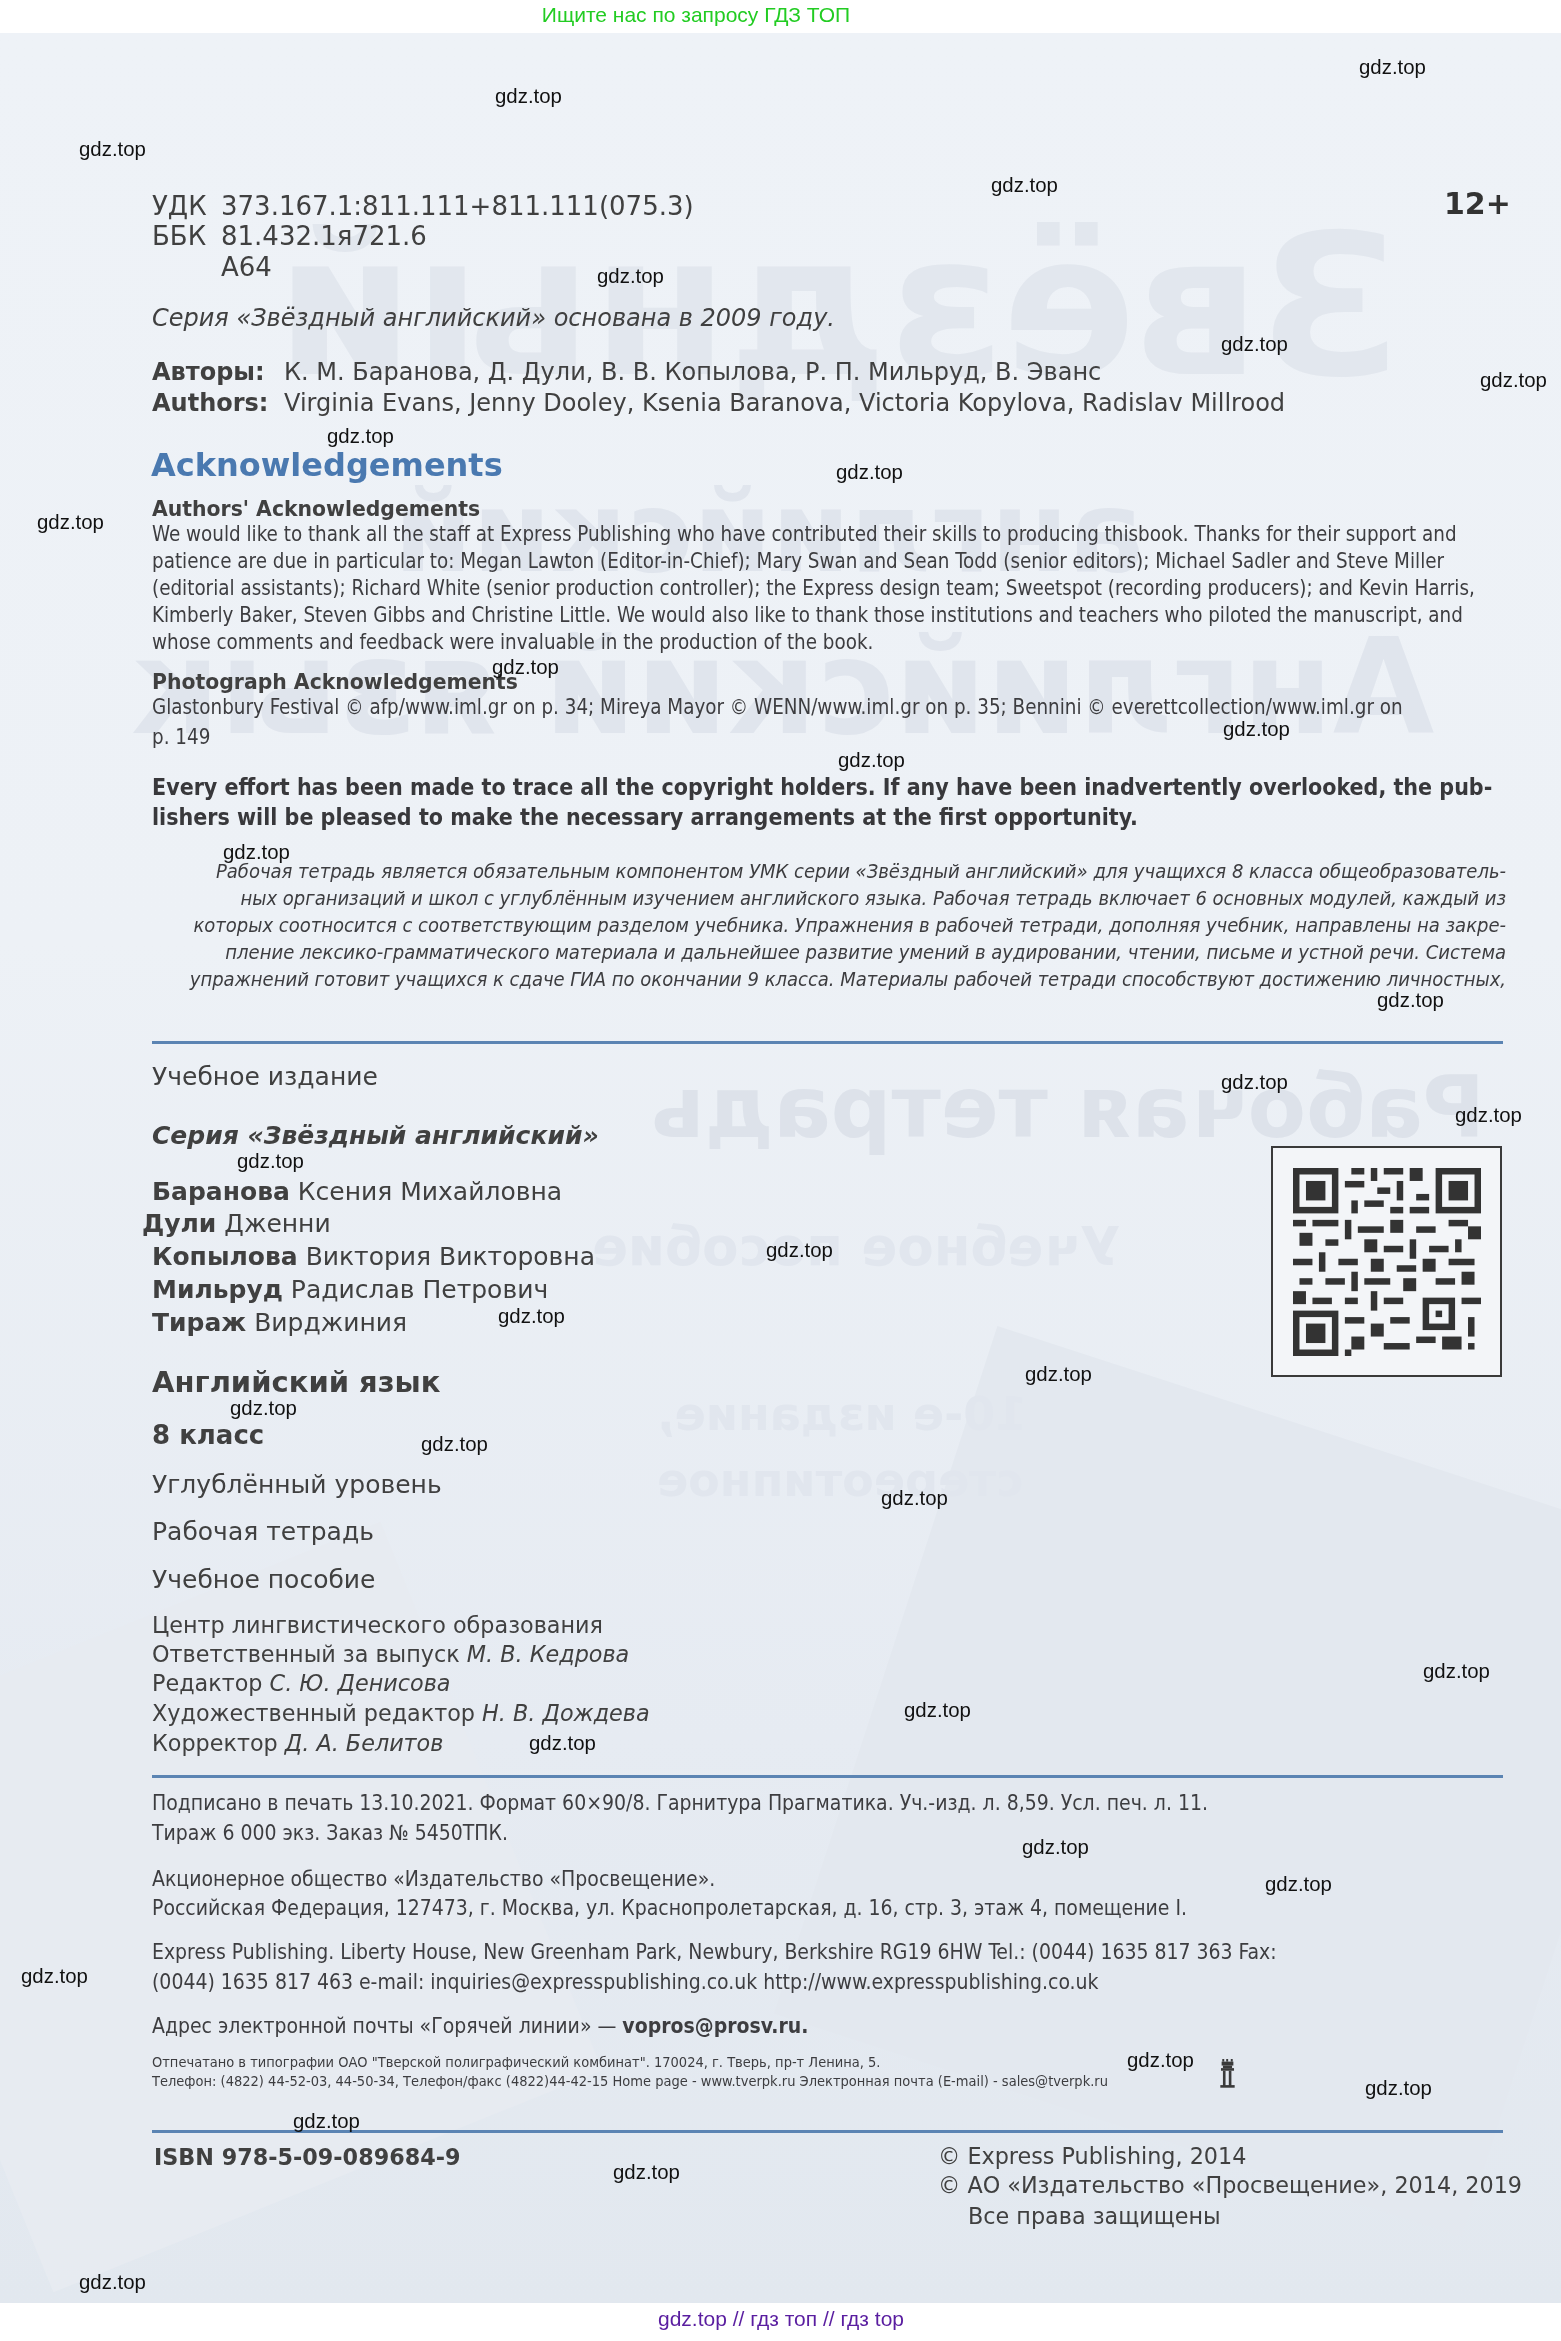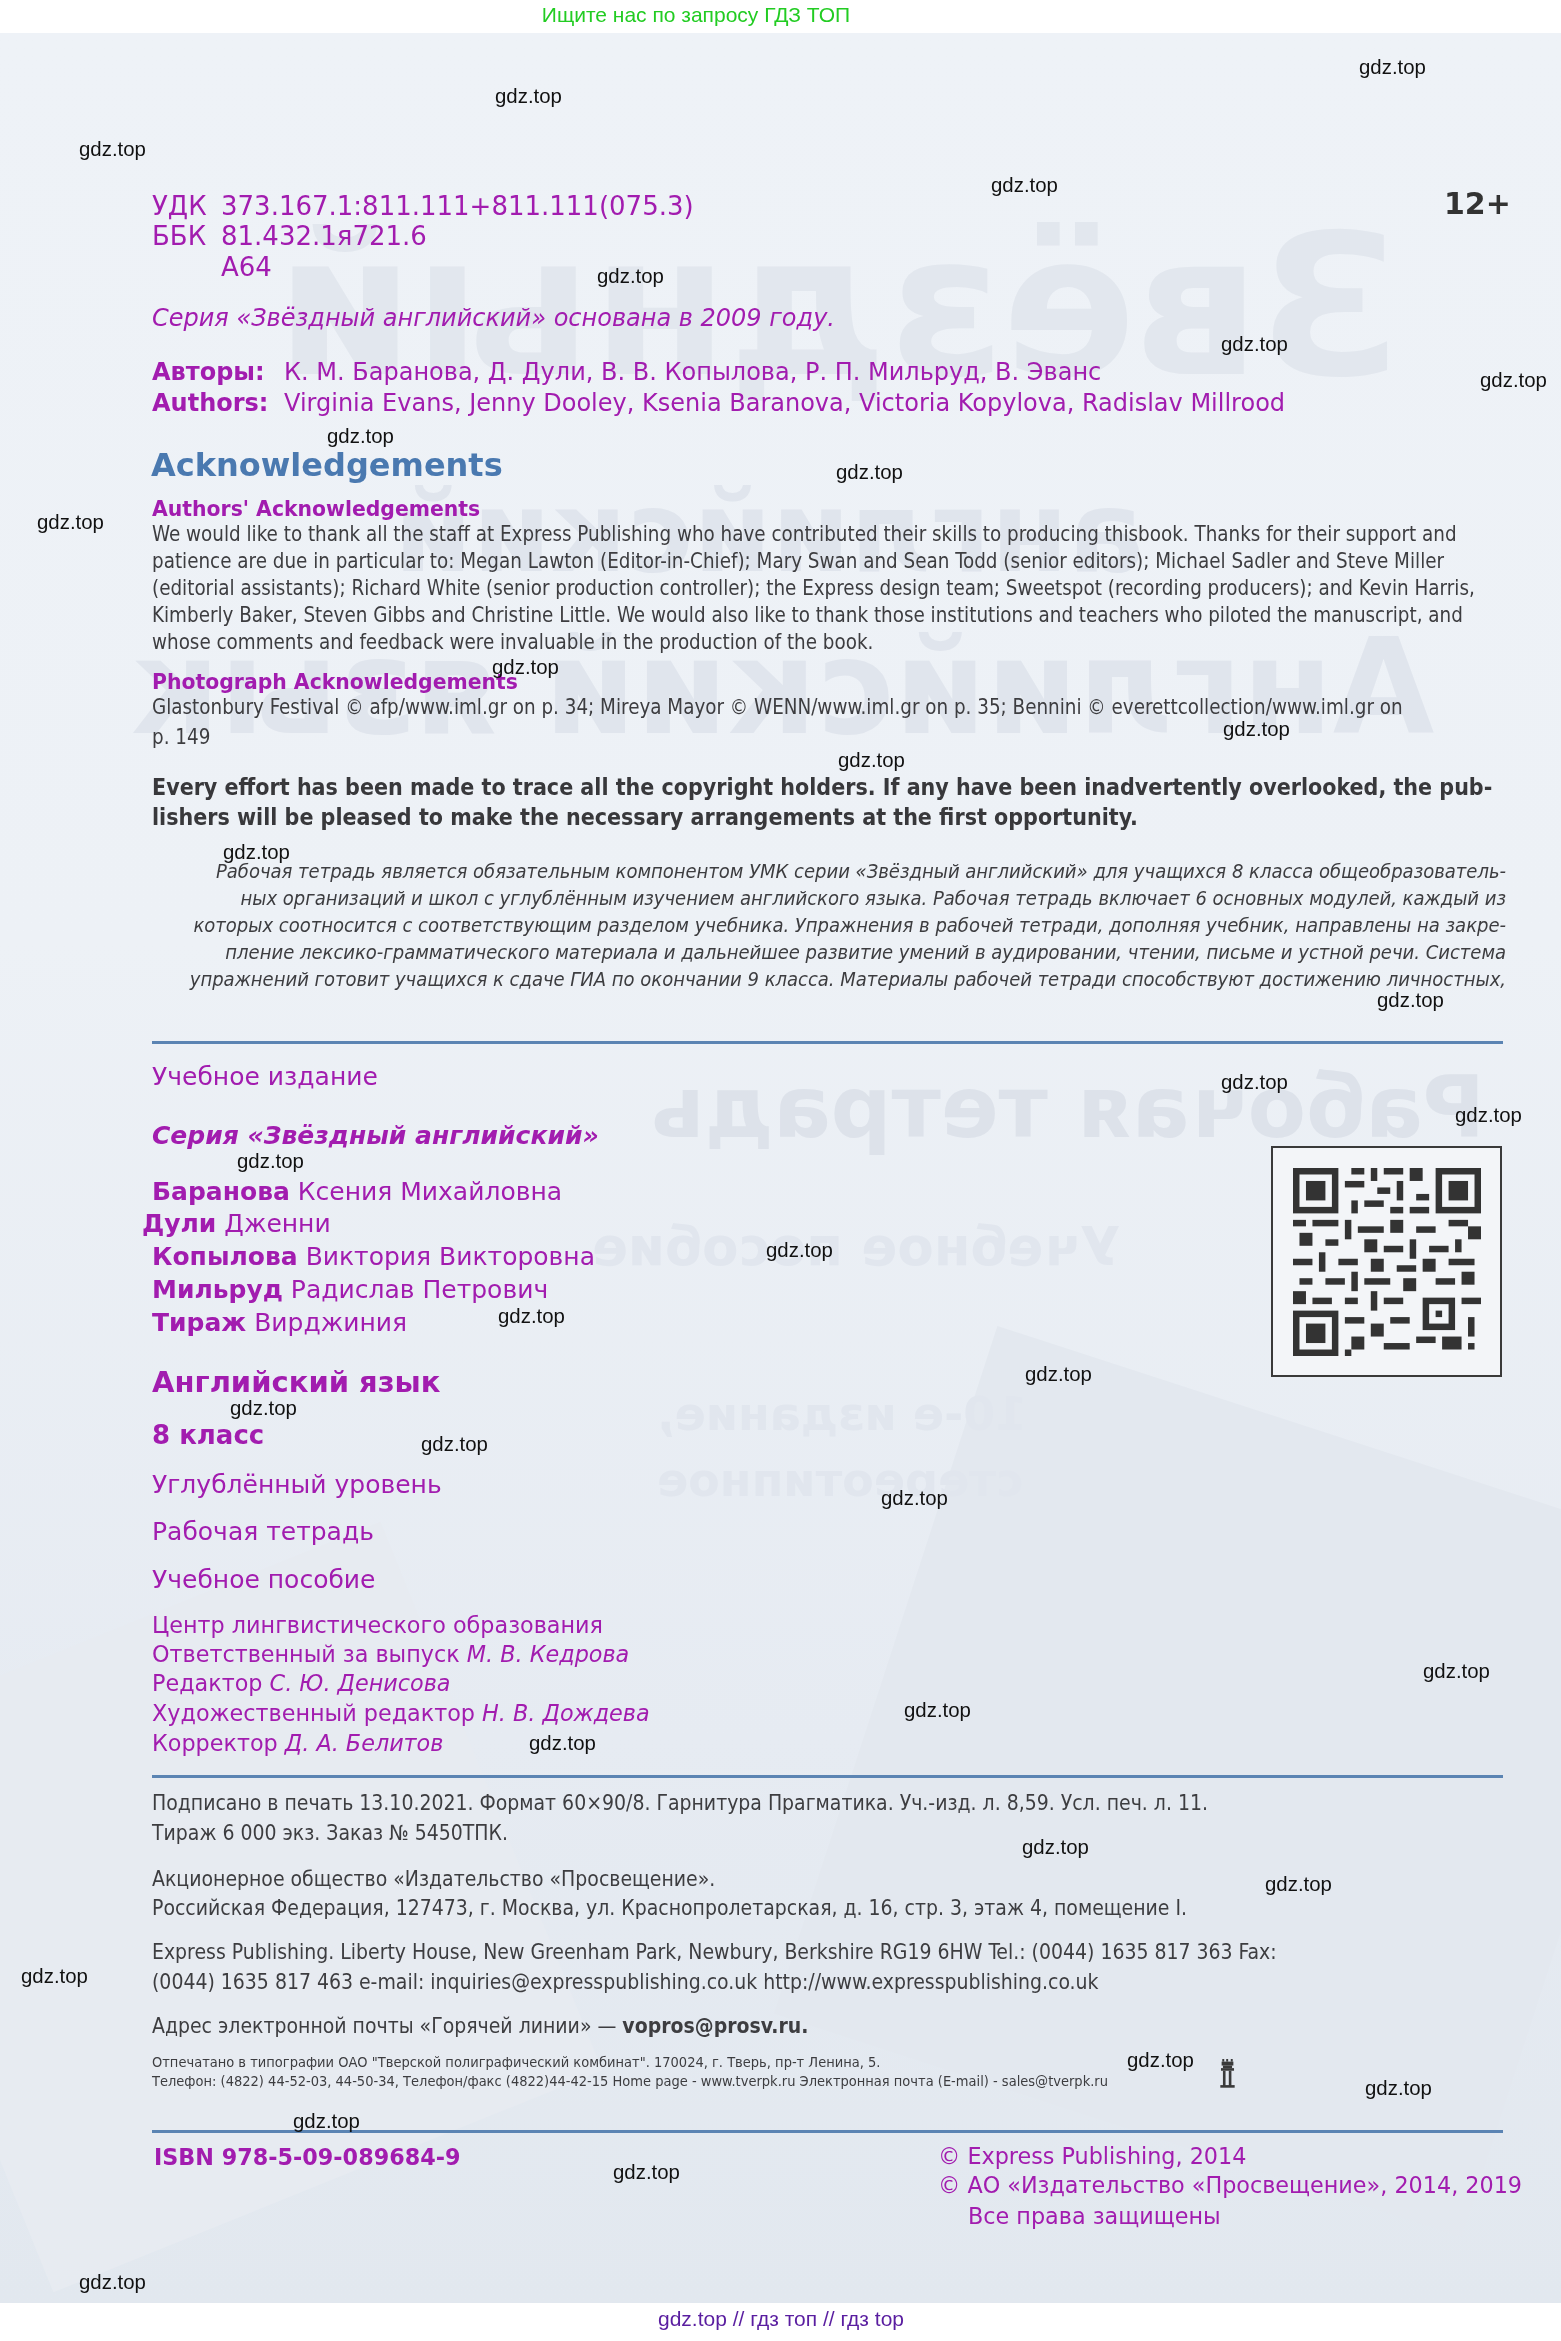--- a/index.html
+++ b/index.html
@@ -4,21 +4,21 @@
 <style>
   html, body { margin:0; padding:0; }
   body { width:1562px; height:2342px; position:relative; background:#ffffff; overflow:hidden;
          font-family:"Liberation Sans", sans-serif; color:#3a3a3c; }
   .page { position:absolute; left:0; top:33px; width:1562px; height:2270px;
           background:linear-gradient(180deg,#eef2f7 0%,#edf1f6 40%,#e6ebf2 75%,#e2e8ef 100%); }
   .ghost { position:absolute; color:#dfe4ec; font-weight:bold; font-family:"DejaVu Sans", sans-serif;
            transform:scaleX(-1); white-space:nowrap; pointer-events:none; }
   .shape { position:absolute; background:#e4e9f0; pointer-events:none; }
   .abs { position:absolute; white-space:nowrap; }
-  .txt { font-family:"DejaVu Sans", sans-serif; color:#a21caf; }
+  .txt { font-family:"DejaVu Sans", sans-serif; color:#404040; }
   .b { font-weight:bold; }
   .i { font-style:italic;text-align:right; }
   .para { position:absolute; left:152px; width:1354px; font-family:"DejaVu Sans Condensed","DejaVu Sans", sans-serif;
           color:#3d3d40; }
   .rule { position:absolute; left:152px; width:1351px; height:3.3px; background:#5b84b3; }
   .wm { position:absolute; font-family:"Liberation Sans", sans-serif; font-size:20.4px; color:#111; white-space:nowrap; }
   .qr { position:absolute; left:1271px; top:1146px; width:231px; height:231px; border:2px solid #3a3a3a; background:#f3f5f8; box-sizing:border-box; }
   .qr svg { position:absolute; left:20px; top:20px; }
 </style>
 </head>

